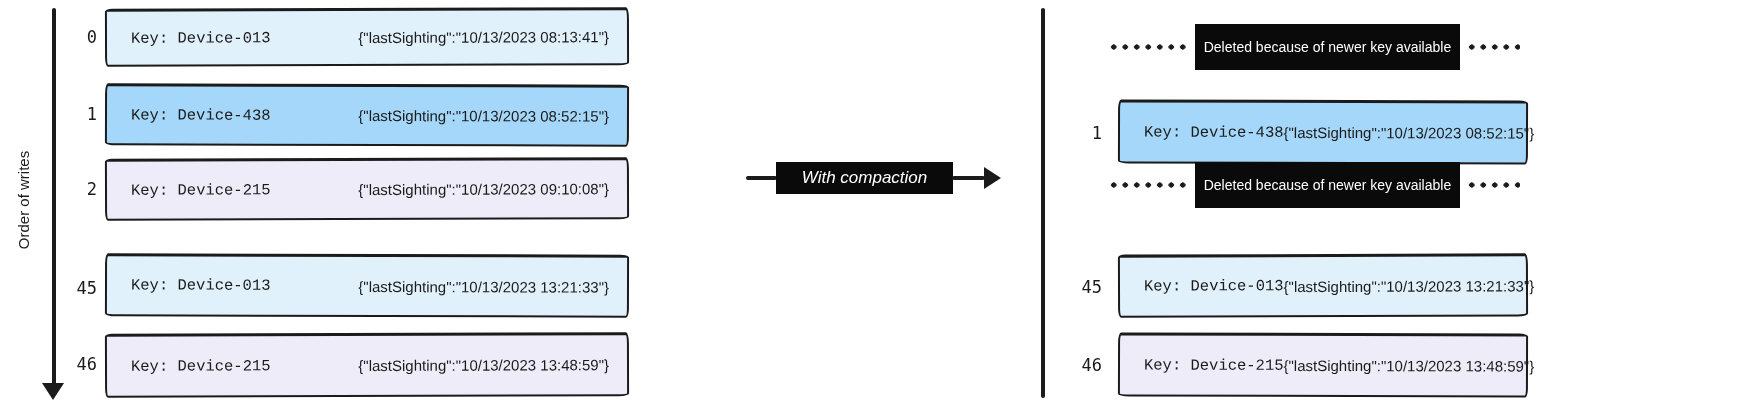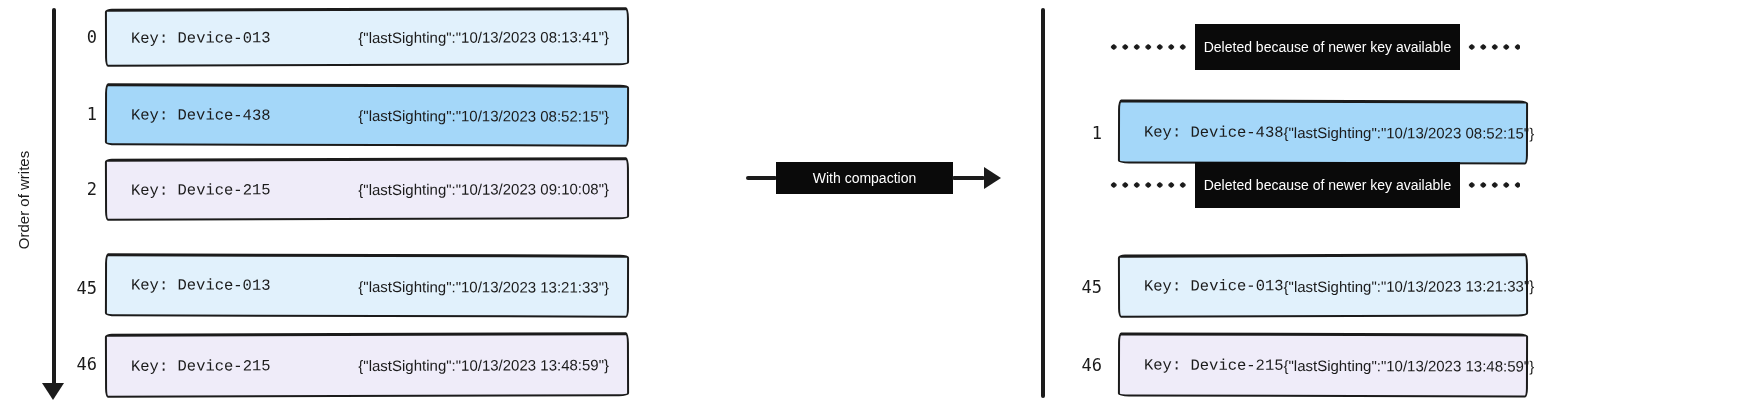--- a/index.html
+++ b/index.html
@@ -30,21 +30,21 @@
   .c-lightblue{background:var(--record_lightblue);}
   .c-blue{background:var(--record_blue);}
   .c-lavender{background:var(--record_lavender);}
   .lrow{left:105px;width:524px;}
   .rrow{left:1118px;width:410px;padding-right:12px;}
 
   
   .connector{height:4px;background:var(--ink);border-radius:2px;}
   .transition-box{left:776px;top:162px;width:177px;height:32px;background:var(--label_black);
                   color:var(--label_text);display:flex;align-items:center;justify-content:center;
-                  font-size:14px;}
+                  font-size:17px;font-style:italic;}
   .arrow-right{left:984px;top:167px;width:0;height:0;
                border-top:11px solid transparent;border-bottom:11px solid transparent;
                border-left:17px solid var(--ink);}
 
   
   .divider{left:1041px;top:8px;width:4px;height:390px;background:var(--ink);border-radius:2px;}
   .deleted-row{left:1108px;width:412px;height:30px;display:flex;align-items:center;}
   .dots{height:6px;background-image:radial-gradient(circle,var(--ink) 2.4px,transparent 2.9px);
         background-size:11.5px 6px;background-repeat:repeat-x;background-position:left center;}
   .dots-left{flex:1.5;}

